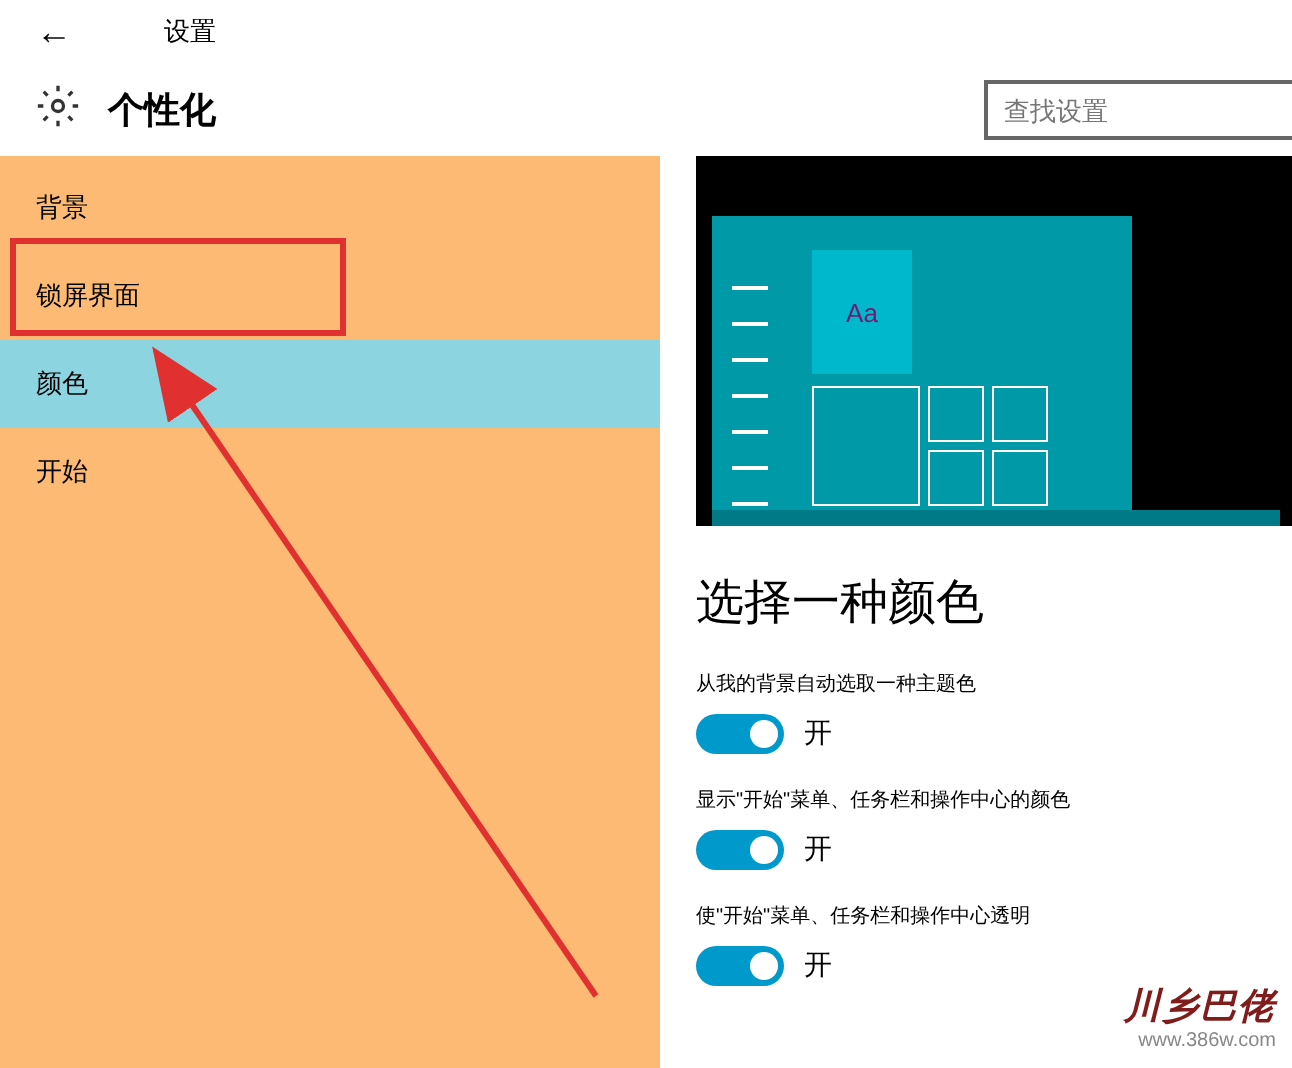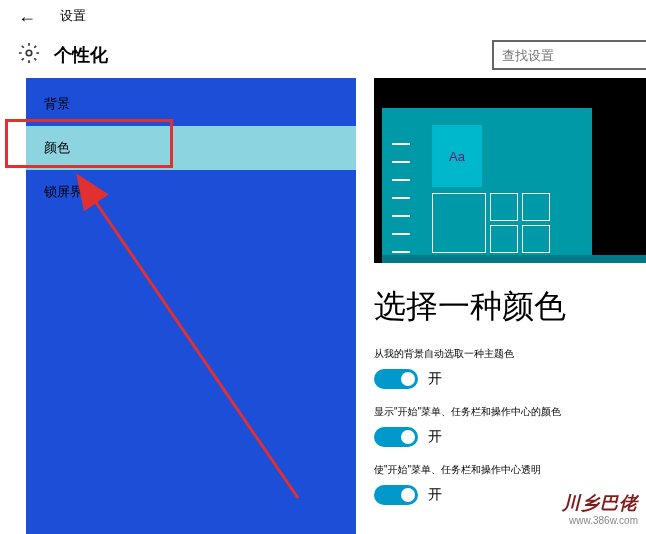--- a/index.html
+++ b/index.html
@@ -21,20 +21,21 @@
       align-items: center;
       padding-left: 18px;
       gap: 24px;
     }
     .back-arrow {
       font-size: 18px;
       cursor: pointer;
     }
     .title-text {
       font-size: 13px;
+      margin-left: 22px;
     }
     .header {
       height: 46px;
       display: flex;
       align-items: center;
       justify-content: space-between;
       padding-left: 18px;
       padding-right: 0;
     }
     .header-left {
@@ -60,23 +61,22 @@
       color: #000000;
       outline: none;
       border-right: none;
     }
     .content {
       display: flex;
       height: calc(100% - 78px);
     }
     .sidebar {
       width: 330px;
-      background: #1d4ed8;
+      background: #fdba74;
       padding-top: 4px;
-      margin-left: 26px;
     }
     .sidebar-item {
       padding: 13px 18px;
       font-size: 13px;
       cursor: pointer;
     }
     .sidebar-item.active {
       background: #8bd4e0;
     }
     .red-box {
@@ -170,21 +170,21 @@
     }
     .preview-taskbar {
       position: absolute;
       left: 8px;
       bottom: 0;
       width: 284px;
       height: 8px;
       background: #007a87;
     }
     .section-title {
-      font-size: 32px;
+      font-size: 24px;
       font-weight: 400;
       margin-top: 22px;
       margin-bottom: 18px;
     }
     .setting-group {
       margin-bottom: 16px;
     }
     .setting-label {
       font-size: 10px;
       margin-bottom: 8px;
@@ -253,22 +253,23 @@
       </svg>
     </span>
     <span class="header-title">个性化</span>
   </div>
   <input class="search-box" placeholder="查找设置" style="">
 </div>
 
 <div class="content">
   <div class="sidebar">
     <div class="sidebar-item">背景</div>
+    <div class="sidebar-item">锁屏界面</div>
     <div class="sidebar-item active">颜色</div>
-    <div class="sidebar-item">锁屏界面</div>
+    <div class="sidebar-item">开始</div>
   </div>
 
   <div class="main">
     <div class="preview-box">
       <div class="preview-teal-bg"></div>
       <div class="preview-menu">
         <div class="preview-menu-line"></div>
         <div class="preview-menu-line"></div>
         <div class="preview-menu-line"></div>
         <div class="preview-menu-line"></div>

